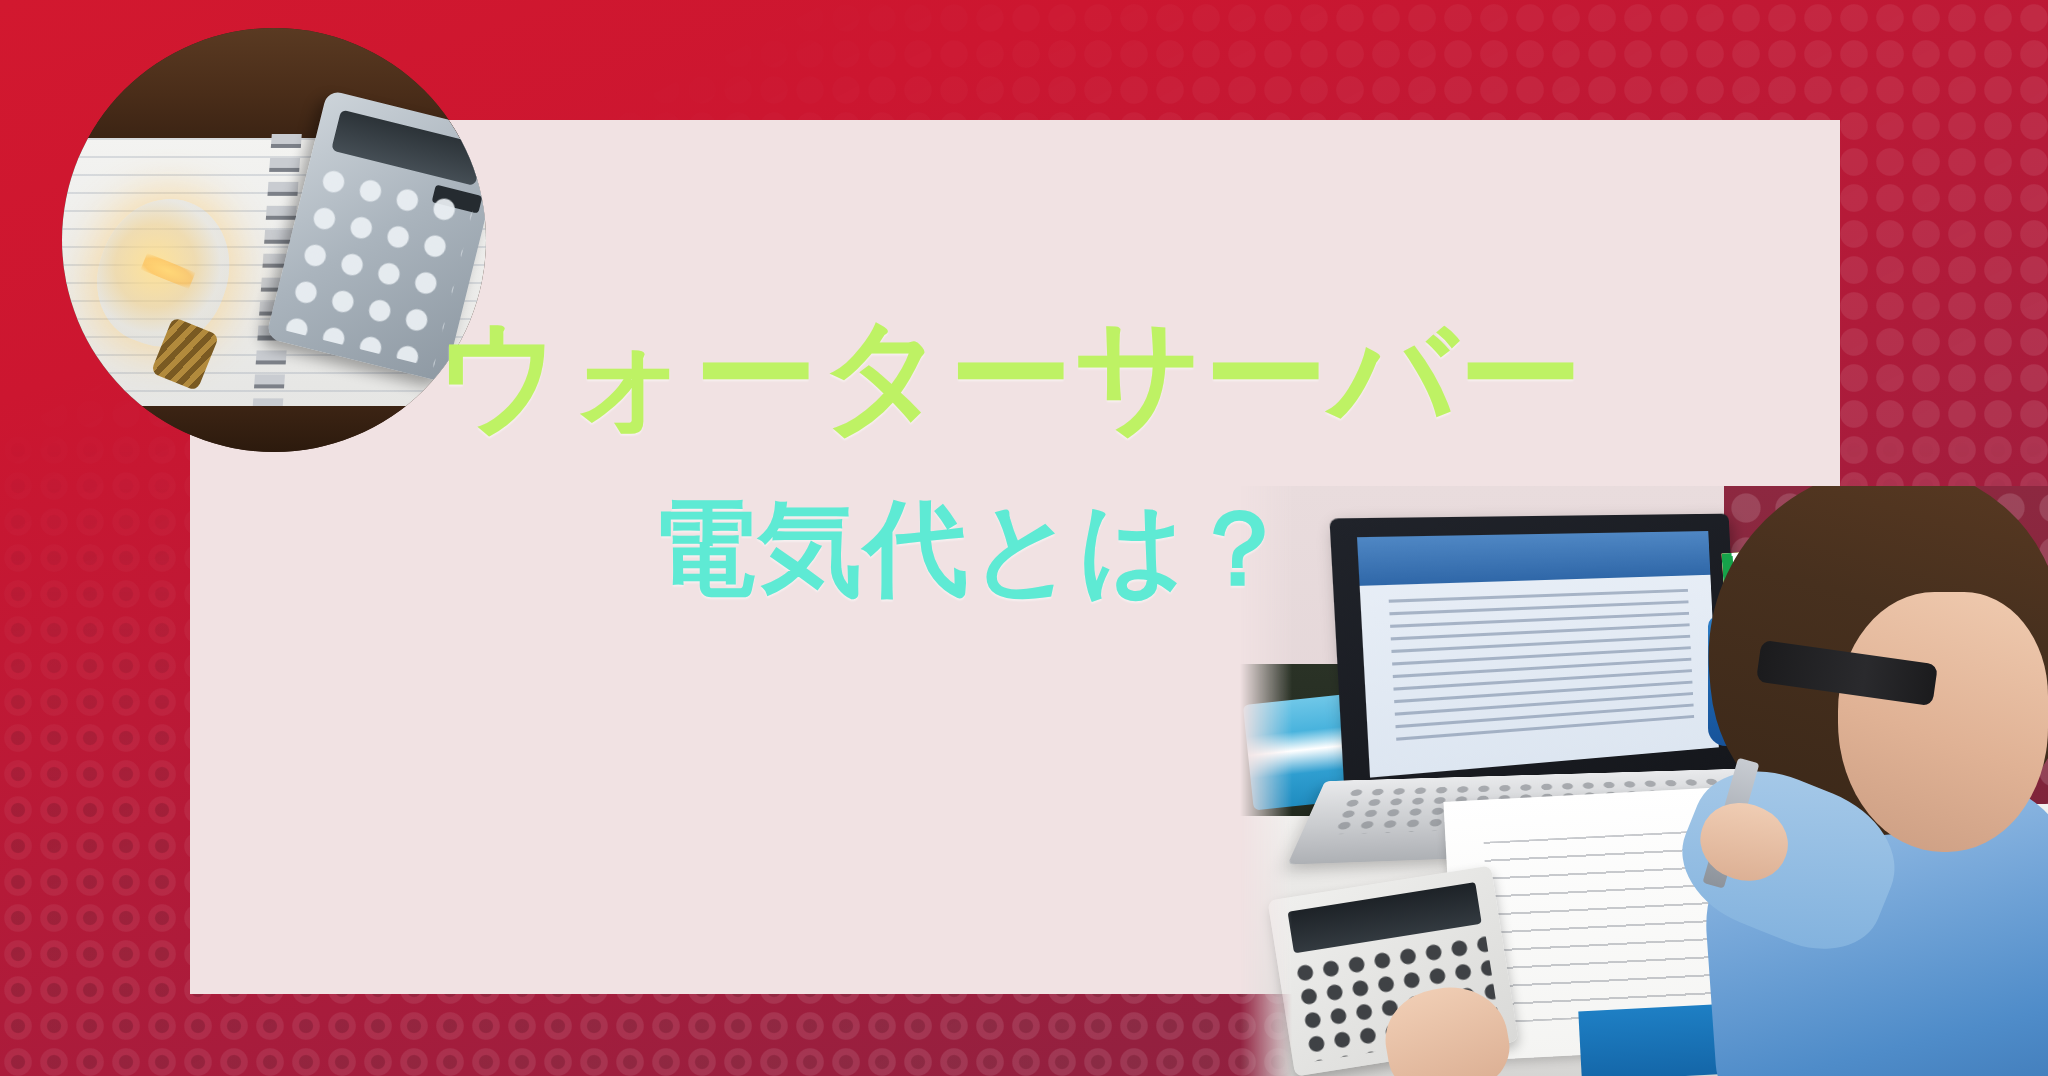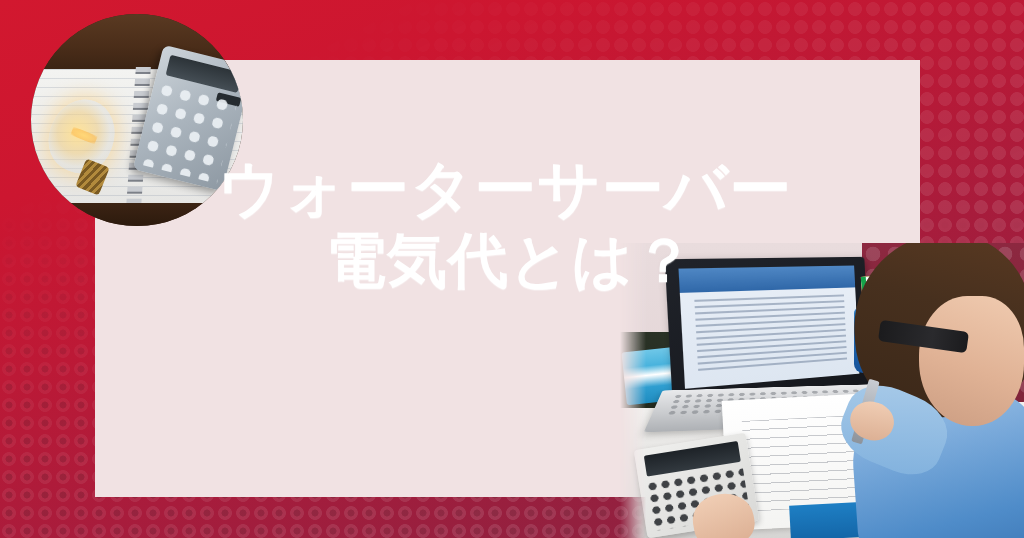--- a/index.html
+++ b/index.html
@@ -167,31 +167,32 @@
     position: absolute;
     left: 218px;
     top: 152px;
     width: 600px;
   }
   .title-line1 {
     font-size: 62px;
     line-height: 74px;
     font-weight: 700;
     letter-spacing: 1px;
-    color: #ffffff;
+    color: #bef264;
     white-space: nowrap;
     text-shadow: 0 1px 1px rgba(255,255,255,0.45);
   }
   .title-line2 {
+    margin-top: 14px;
     margin-left: 108px;
-    font-size: 60px;
+    font-size: 52px;
     line-height: 70px;
     font-weight: 700;
     letter-spacing: 1px;
-    color: #ffffff;
+    color: #5eead4;
     white-space: nowrap;
     text-shadow: 0 1px 1px rgba(255,255,255,0.45);
   }
 
   
   .subtitle-bar {
     position: absolute;
     left: 162px;
     top: 376px;
     width: 565px;

